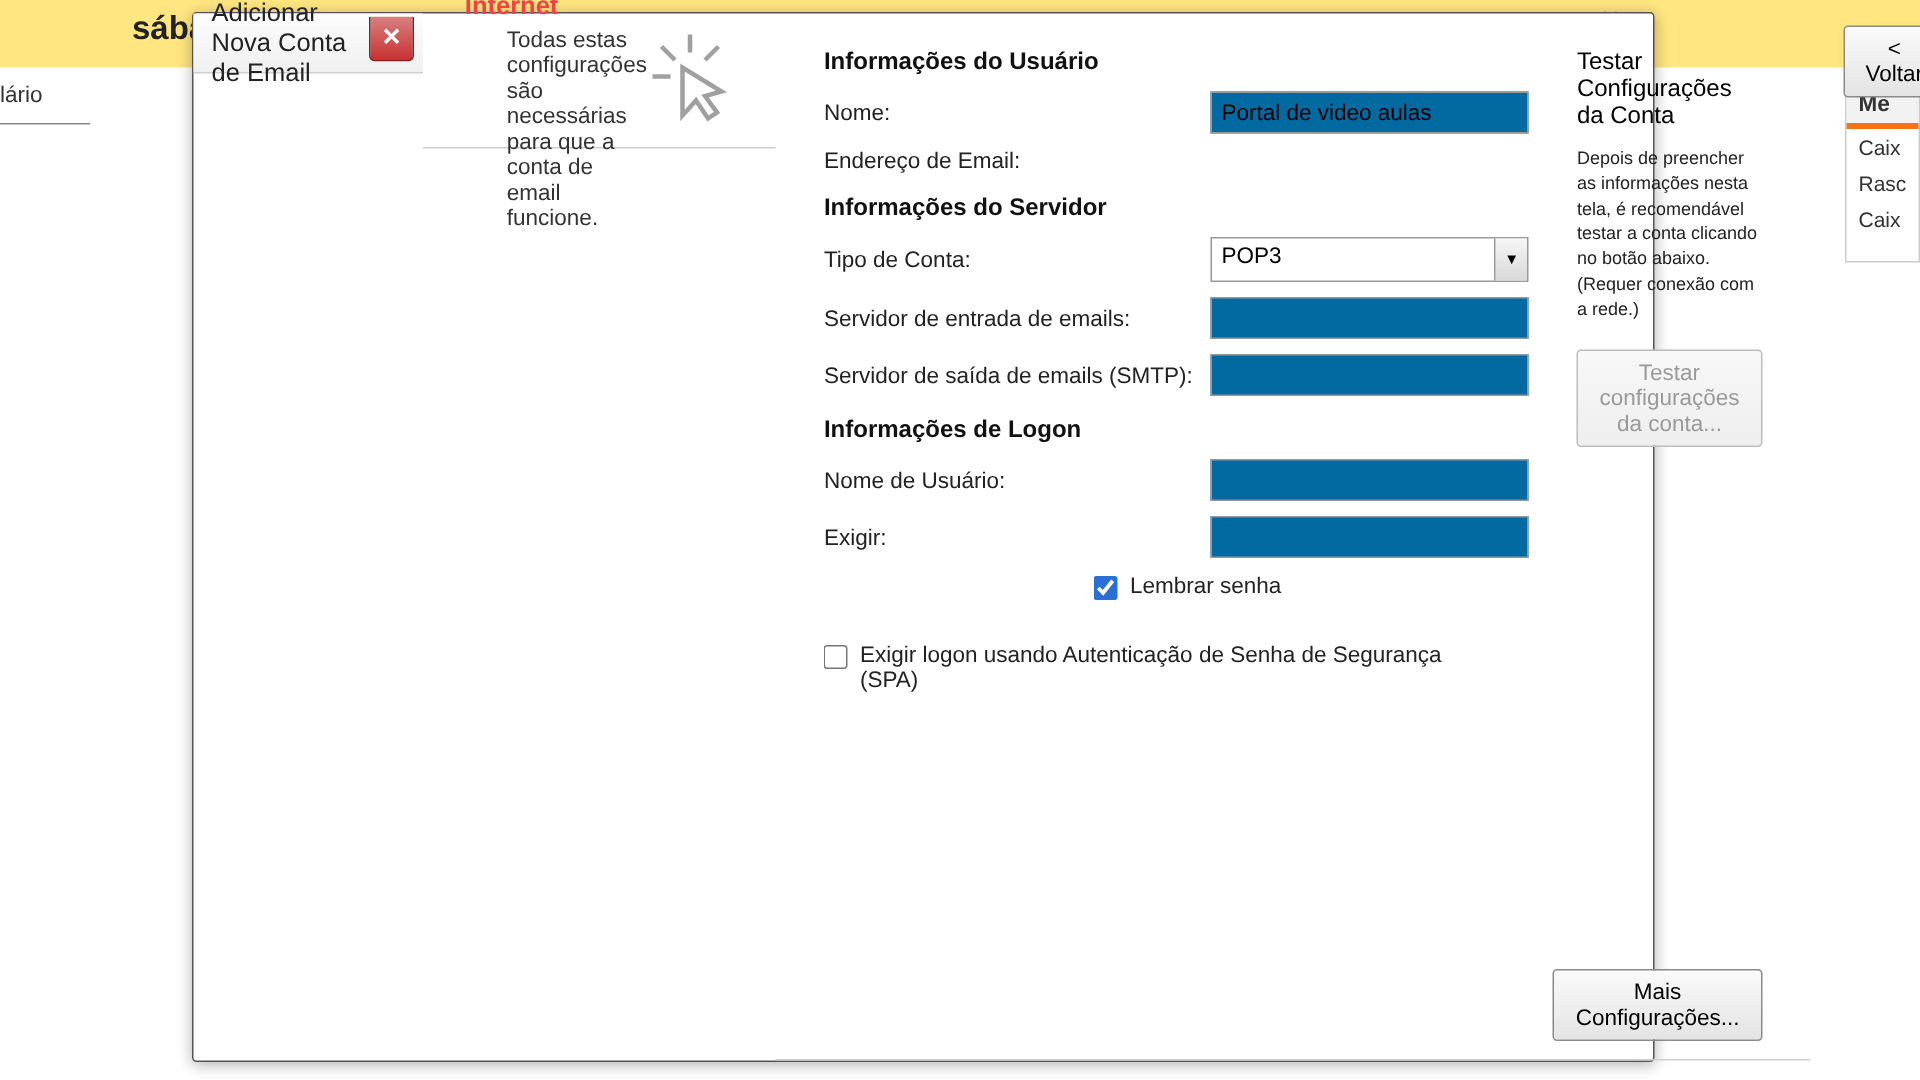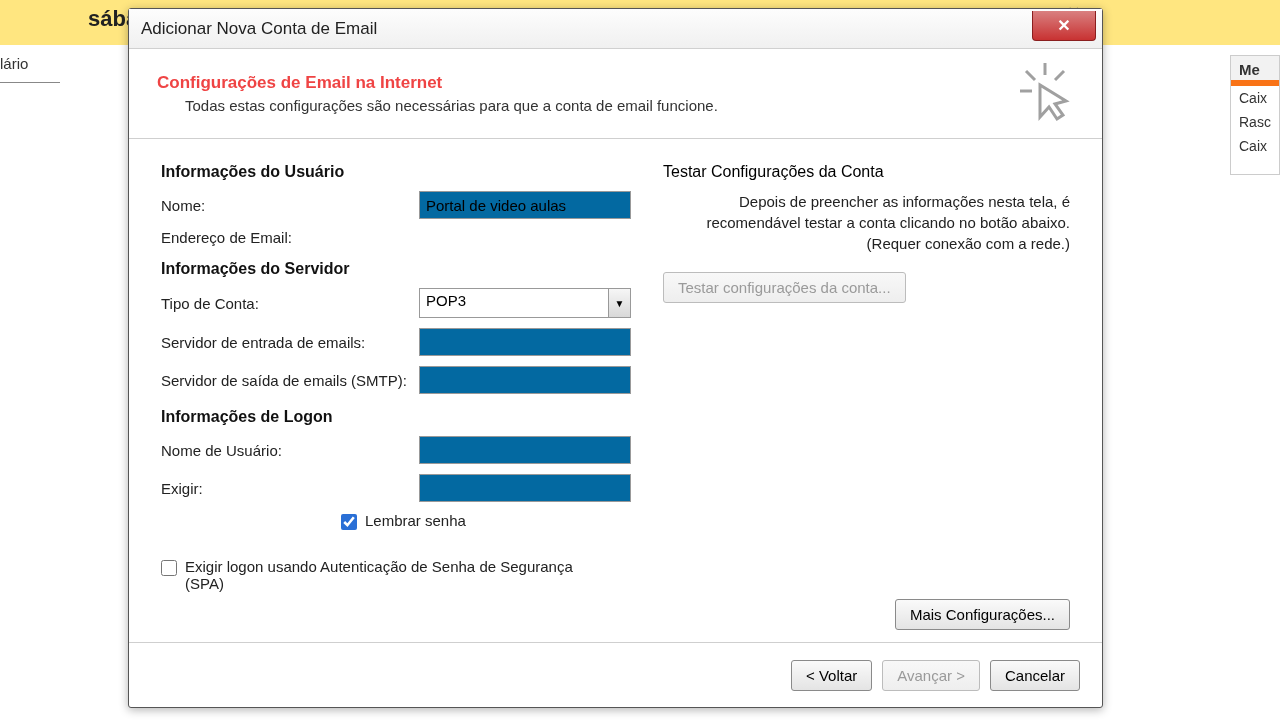--- a/index.html
+++ b/index.html
@@ -45,21 +45,21 @@
     right: 0;
     width: 50px;
     height: 120px;
     background: #fff;
     border: 1px solid #ccc;
     z-index: 1;
   }
   .bg-right-header {
     height: 30px;
     background: #f2f2f2;
-    border-bottom: 6px solid #f97316;
+    border-bottom: 4px solid #f97316;
     padding: 5px 8px;
     font-weight: bold;
     font-size: 15px;
     color: #333;
   }
   .bg-right-item {
     padding: 4px 8px;
     font-size: 14px;
     color: #333;
     white-space: nowrap;
@@ -78,21 +78,21 @@
     top: 8px;
     left: 128px;
     width: 975px;
     height: 700px;
     background: #fff;
     border: 1px solid #555;
     border-radius: 3px;
     box-shadow: 0 2px 10px rgba(0,0,0,0.3);
     z-index: 10;
     display: flex;
-    flex-direction: column;
+    flex-direction: row;
   }
   .titlebar {
     height: 40px;
     display: flex;
     align-items: center;
     justify-content: space-between;
     padding-left: 12px;
     background: linear-gradient(#fdfdfd, #f0f0f0);
     border-bottom: 1px solid #d0d0d0;
   }
@@ -214,25 +214,24 @@
   .remember-row { margin-left: 180px; margin-top: 4px; }
   .spa-row { margin-top: 28px; }
   .spa-text { max-width: 400px; }
 
   .right-title {
     font-size: 16px;
     font-weight: normal;
     margin-bottom: 10px;
   }
   .right-body {
-    font-size: 15px;
+    font-size: 12px;
     color: #222;
     line-height: 1.4;
     margin-bottom: 18px;
-    text-align: right;
   }
   .btn {
     padding: 6px 14px;
     font-size: 15px;
     background: linear-gradient(#fafafa,#e4e4e4);
     border: 1px solid #8a8a8a;
     border-radius: 3px;
     cursor: pointer;
   }
   .btn.disabled {

